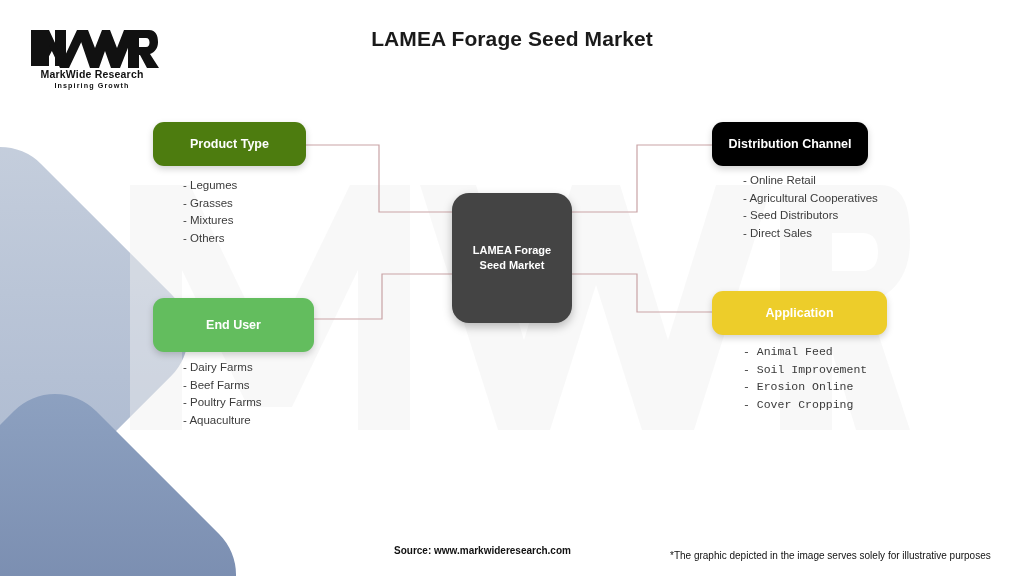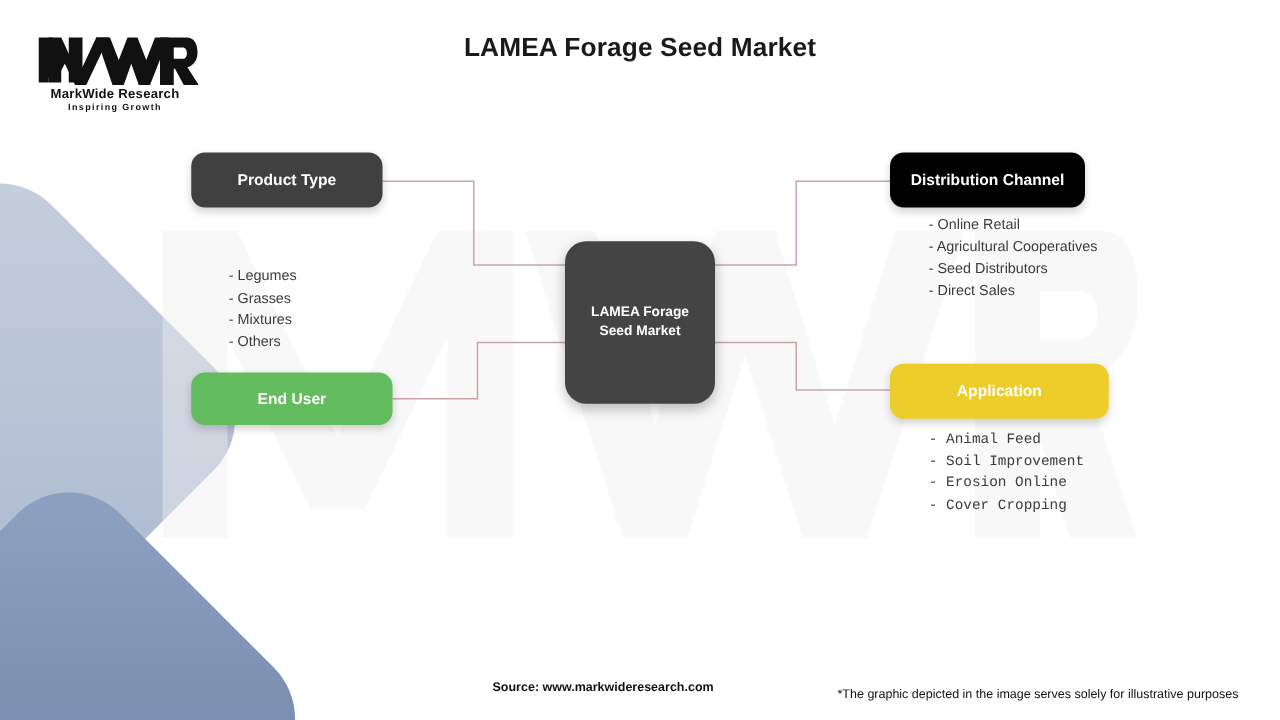--- a/index.html
+++ b/index.html
@@ -54,28 +54,28 @@
   .node-center{
     position:absolute;left:452px;top:193px;width:120px;height:130px;
     background:#444444;border-radius:17px;
     display:flex;align-items:center;justify-content:center;
     box-shadow:0 4px 10px rgba(0,0,0,.26);
   }
   .node-center span{
     color:#fff;font-size:11px;font-weight:bold;line-height:15px;
     text-align:center;padding:0 10px;display:block;
   }
-  #node-product  {left:153px;top:122px;width:153px;height:44px;background:#404040;}
-  #node-enduser  {left:153px;top:298px;width:161px;height:42px;background:#63bd5e;}
+  #node-product  {left:153px;top:122px;width:153px;height:44px;background:#4d7c0f;}
+  #node-enduser  {left:153px;top:298px;width:161px;height:54px;background:#63bd5e;}
   #node-dist     {left:712px;top:122px;width:156px;height:44px;background:#000000;}
   #node-app      {left:712px;top:291px;width:175px;height:44px;background:#edcd2a;}
 
   
   .items{position:absolute;font-size:11.5px;color:#3b3b3b;line-height:17.5px;white-space:nowrap;}
-  #items-product{left:183px;top:177px;margin-top:36px;}
+  #items-product{left:183px;top:177px;}
   #items-enduser{left:183px;top:359px;}
   #items-dist   {left:743px;top:172px;}
   #items-app    {left:743px;top:343px;font-family:Liberation Mono, monospace;}
   .items div{display:block;}
 
   
   .source{
     position:absolute;left:394px;top:545px;
     font-size:10px;font-weight:bold;color:#111;
   }
@@ -150,20 +150,26 @@
     <div>- Others</div>
   </div>
 
   <div class="items" id="items-dist">
     <div>- Online Retail</div>
     <div>- Agricultural Cooperatives</div>
     <div>- Seed Distributors</div>
     <div>- Direct Sales</div>
   </div>
 
+  <div class="items" id="items-enduser">
+    <div>- Dairy Farms</div>
+    <div>- Beef Farms</div>
+    <div>- Poultry Farms</div>
+    <div>- Aquaculture</div>
+  </div>
 
   <div class="items" id="items-app">
     <div>- Animal Feed</div>
     <div>- Soil Improvement</div>
     <div>- Erosion Online</div>
     <div>- Cover Cropping</div>
   </div>
 
   <div class="source">Source: www.markwideresearch.com</div>
   <div class="disclaimer">*The graphic depicted in the image serves solely for illustrative purposes</div>

